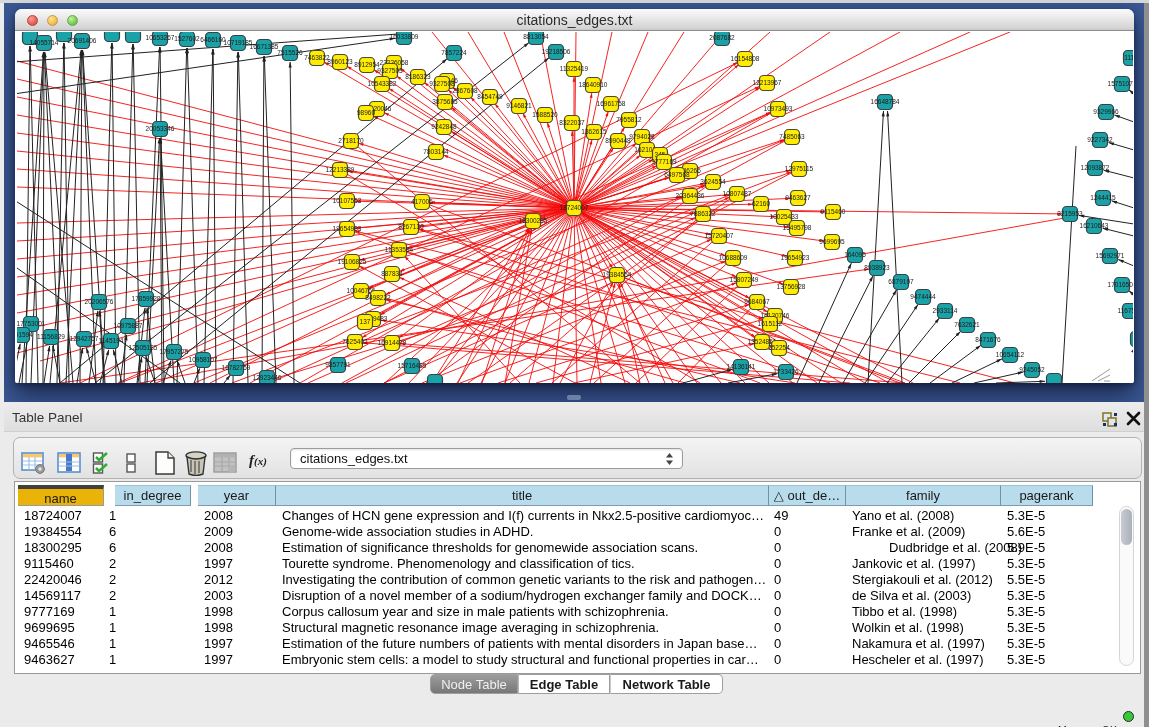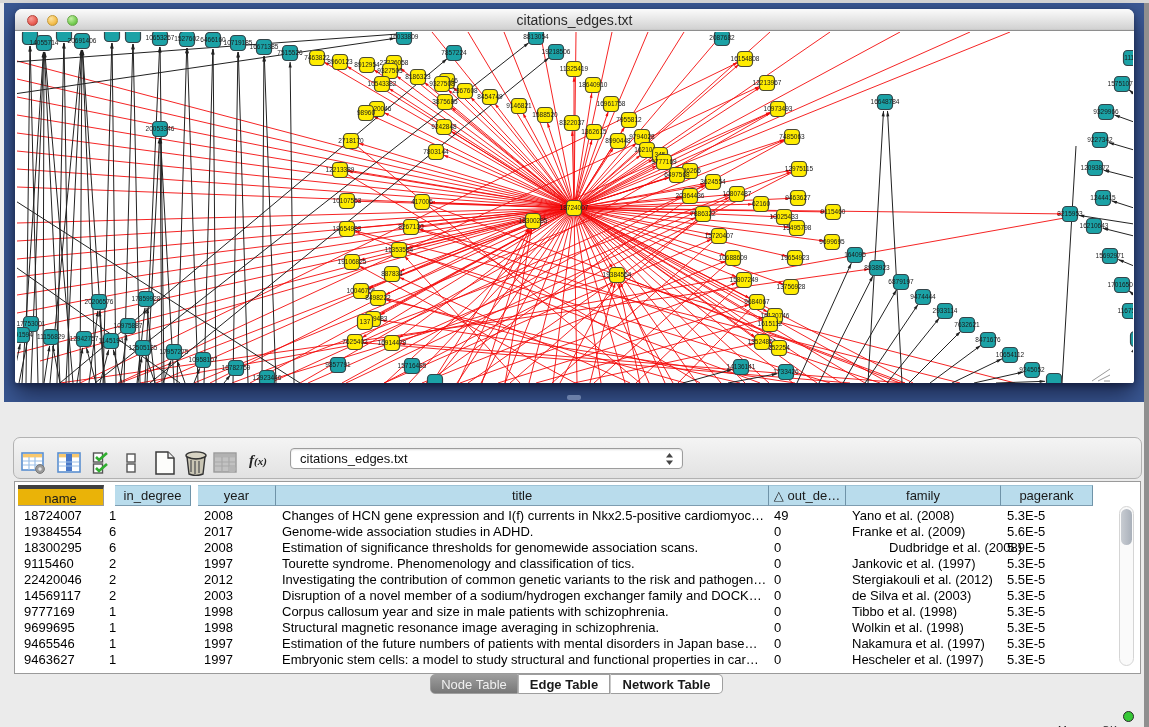--- a/index.html
+++ b/index.html
@@ -871,20 +871,33 @@
 <line x1="1081.0" y1="349.0" x2="1093.0" y2="343.0"></line>
 <line x1="1087.0" y1="349.0" x2="1093.0" y2="349.0"></line>
 </g>
 </svg>
       </div>
   </div>
 <div style="position:absolute;left:567px;top:395px;width:14px;height:5px;background:#6b7fa8;border-radius:2px"></div>
 </div>
 <div id="panel">
   <div class="redge"></div>
+  <div id="phdr">
+    <div class="t">Table Panel</div>
+    <svg class="ticon" style="left:1098px;top:8px" width="16" height="15" viewBox="0 0 16 15">
+      <rect x="1" y="1" width="8" height="8" fill="#dce8f4" stroke="#8a7a28" stroke-width="1.6"></rect>
+      <rect x="6" y="6" width="8" height="8" fill="#dce8f4" stroke="#8a7a28" stroke-width="1.6"></rect>
+      <rect x="12" y="1" width="3" height="3" fill="#16335f"></rect>
+      <rect x="1" y="11" width="3" height="3" fill="#16335f"></rect>
+      <rect x="12" y="11" width="3" height="3" fill="#16335f"></rect>
+    </svg>
+    <svg class="ticon" style="left:1122px;top:7px" width="15" height="15" viewBox="0 0 15 15">
+      <path d="M2,2 L13,13 M13,2 L2,13" stroke="#111" stroke-width="2.6" stroke-linecap="round"></path>
+    </svg>
+  </div>
   <div id="toolbar">
     <svg class="ticon" style="left:7px" width="25" height="24" viewBox="0 0 25 24">
       <rect x="1" y="2" width="21" height="17" fill="#fff" stroke="#5a8fd0" stroke-width="1.6"></rect>
       <rect x="2" y="3" width="19" height="3.4" fill="#f8c86e"></rect>
       <path d="M2 10h19 M2 14h19 M8 6v13 M14 6v13" stroke="#9cc0e8" stroke-width="1.2"></path>
       <circle cx="19" cy="18" r="4.4" fill="#9a9a9a" stroke="#777"></circle>
       <circle cx="19" cy="18" r="1.7" fill="#e6e6e6"></circle>
     </svg>
     <svg class="ticon" style="left:43px" width="25" height="24" viewBox="0 0 25 24">
       <rect x="1" y="2" width="22" height="19" fill="#fff" stroke="#5a8fd0" stroke-width="1.6"></rect>
@@ -941,21 +954,21 @@
           <span style="left:92px">1</span>
           <span style="left:187px">2008</span>
           <span style="left:265px">Changes of HCN gene expression and I(f) currents in Nkx2.5-positive cardiomyoc…</span>
           <span style="left:757px">49</span>
           <span style="left:835px">Yano et al. (2008)</span>
           <span style="left:990px">5.3E-5</span>
         </div>
 <div class="r" style="top:16px">
           <span style="left:7px">19384554</span>
           <span style="left:92px">6</span>
-          <span style="left:187px">2017</span>
+          <span style="left:187px">2009</span>
           <span style="left:265px">Genome-wide association studies in ADHD.</span>
           <span style="left:757px">0</span>
           <span style="left:835px">Franke et al. (2009)</span>
           <span style="left:990px">5.6E-5</span>
         </div>
 <div class="r" style="top:32px">
           <span style="left:7px">18300295</span>
           <span style="left:92px">6</span>
           <span style="left:187px">2008</span>
           <span style="left:265px">Estimation of significance thresholds for genomewide association scans.</span>

